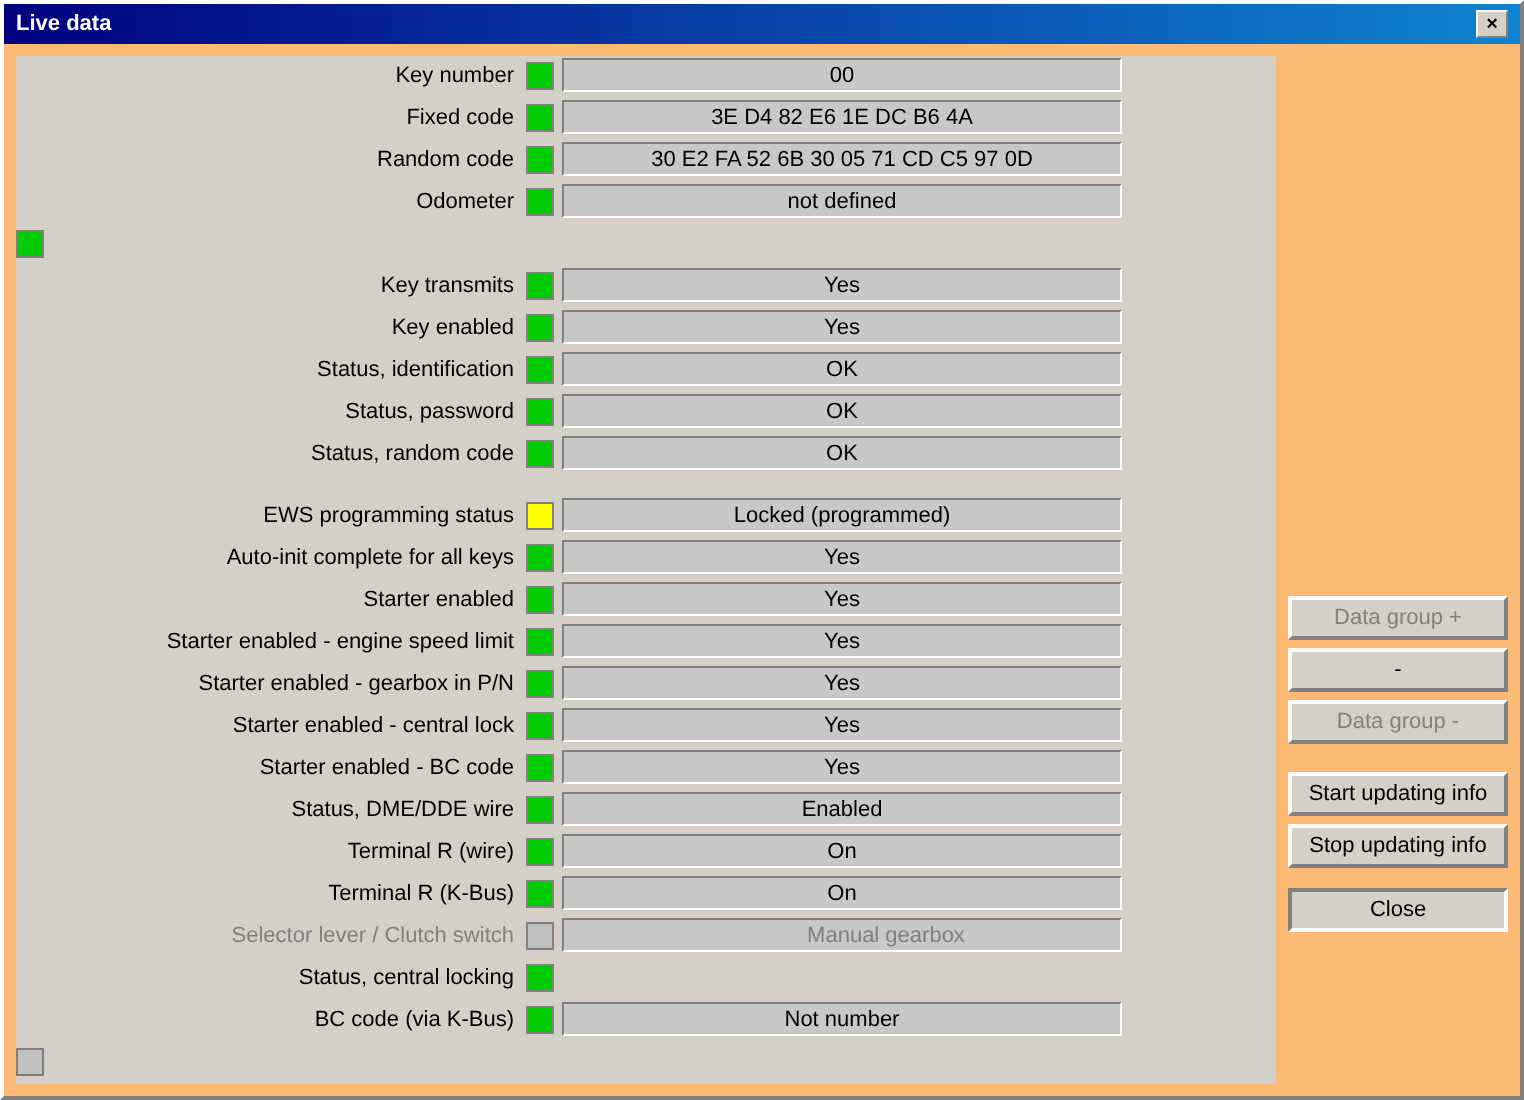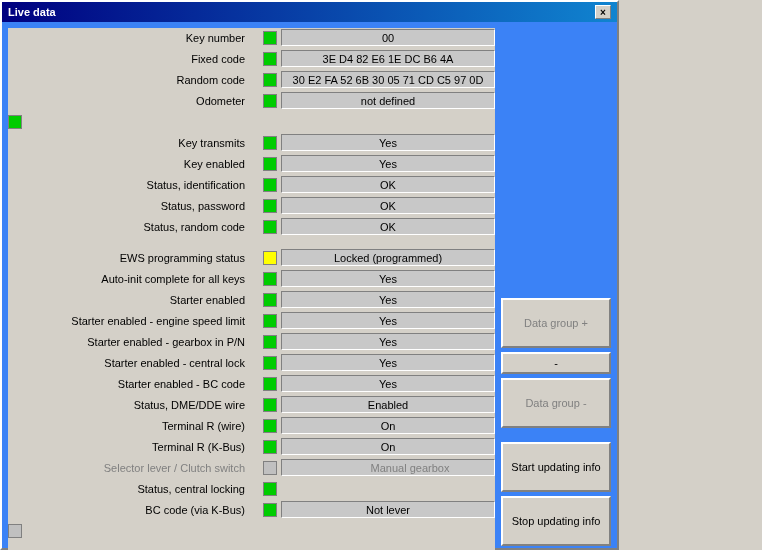--- a/index.html
+++ b/index.html
@@ -5,26 +5,26 @@
     * { box-sizing: border-box; margin: 0; padding: 0; }
     body {
       font-family: Arial, sans-serif;
       font-size: 11px;
       background: #d4d0c8;
       width: 762px;
       height: 550px;
       overflow: hidden;
     }
     .window {
-      width: 619px;
+      width: 762px;
       height: 550px;
       border: 2px solid #808080;
       border-top: 2px solid #ffffff;
       border-left: 2px solid #ffffff;
-      background: #3b82f6;
+      background: #fdba74;
       display: flex;
       flex-direction: column;
     }
     .title-bar {
       background: linear-gradient(to right, #000080, #1084d0);
       color: white;
       padding: 3px 6px;
       display: flex;
       justify-content: space-between;
       align-items: center;
@@ -62,21 +62,21 @@
     }
     .data-row {
       display: flex;
       align-items: center;
       margin-bottom: 2px;
       height: 19px;
     }
     .row-label {
       width: 255px;
       text-align: right;
-      padding-right: 18px;
+      padding-right: 6px;
       font-size: 11px;
       color: #000;
       white-space: nowrap;
     }
     .row-label.disabled {
       color: #808080;
     }
     .indicator {
       width: 14px;
       height: 14px;
@@ -128,21 +128,21 @@
       gap: 4px;
       padding-top: 270px;
     }
     .win-button {
       background: #d4d0c8;
       border: 2px solid;
       border-top-color: #ffffff;
       border-left-color: #ffffff;
       border-right-color: #808080;
       border-bottom-color: #808080;
-      padding: 17px 6px;
+      padding: 3px 6px;
       font-size: 11px;
       cursor: pointer;
       text-align: center;
       white-space: nowrap;
     }
     .win-button:disabled, .win-button.disabled {
       color: #808080;
     }
     .dash-button {
       background: #d4d0c8;
@@ -271,21 +271,21 @@
           <div class="indicator gray"></div>
           <div class="row-value disabled">Manual gearbox</div>
         </div>
         <div class="data-row">
           <div class="row-label">Status, central locking</div>
           <div class="indicator green"></div>
         </div>
         <div class="data-row">
           <div class="row-label">BC code (via K-Bus)</div>
           <div class="indicator green"></div>
-          <div class="row-value">Not lever</div>
+          <div class="row-value">Not number</div>
         </div>
         <div class="data-row">
           <div class="indicator gray"></div>
         </div>
       </div>
     <div class="right-panel">
       <button class="win-button disabled">Data group +</button>
       <button class="dash-button">-</button>
       <button class="win-button disabled">Data group -</button>
       <div style="height:6px;"></div>

